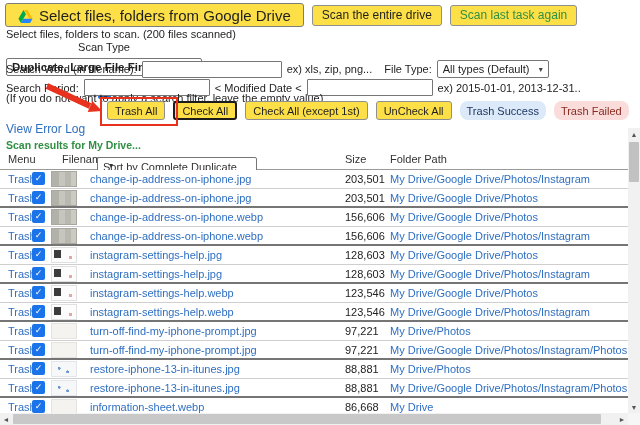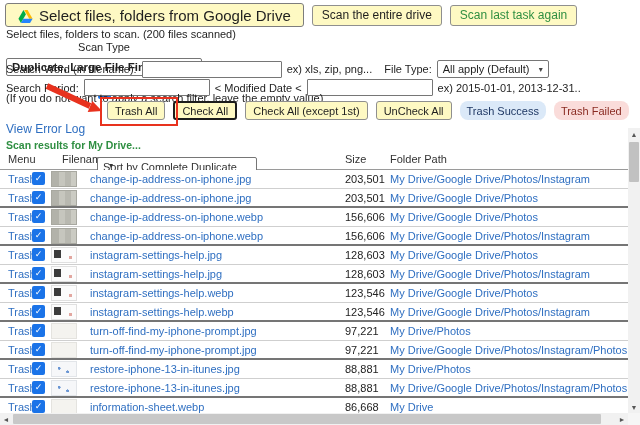--- a/index.html
+++ b/index.html
@@ -8,21 +8,21 @@
     background:#ffffff;
     font-family:"Liberation Sans","DejaVu Sans",sans-serif;
     font-size:11px;color:#1f1f1f;
   }
   .abs{position:absolute;}
   a{color:var(--link-blue,#2f6fc1);text-decoration:none;cursor:pointer;}
 
   
   .toolbar{left:5px;top:3px;display:flex;align-items:center;gap:8px;}
   .btn{
-    background:#fef9c3;border:1px solid #8f8f8f;border-radius:3px;
+    background:#fde047;border:1px solid #8f8f8f;border-radius:3px;
     font-family:inherit;font-size:12px;color:#1f1f1f;
     padding:2px 9px;height:21px;display:inline-flex;align-items:center;gap:6px;
     white-space:nowrap;cursor:pointer;
   }
   .btn-big{font-size:15px;height:24px;padding:2px 12px;border-color:#7d7d7d;}
   .btn-green{color:var(--green-text,#2f8f42);}
   .drive-icon{display:inline-block;width:15px;height:13px;}
 
   
   .line{white-space:nowrap;}
@@ -138,21 +138,21 @@
   <span class="checkbox">✓</span>
 </div>
 
 <div class="abs frow" style="left:6px;top:60px;">
   <span>Search Word (in filename):</span>
   <input class="txtinput" style="width: 140px;">
   <span>ex) xls, zip, png...</span>
   <span style="width:2px;"></span>
   <span>File Type:</span>
   <div class="fakeselect" style="width:112px;">
-    <span>All apply (Default)</span>
+    <span>All types (Default)</span>
     <span class="sel-arrow">▾</span>
   </div>
 </div>
 
 <div class="abs frow" style="left:6px;top:79px;">
   <span>Search Period:</span>
   <input class="txtinput" style="width: 126px;">
   <span>&lt; Modified Date &lt;</span>
   <input class="txtinput" style="width: 126px;">
   <span>ex) 2015-01-01, 2013-12-31..</span>

